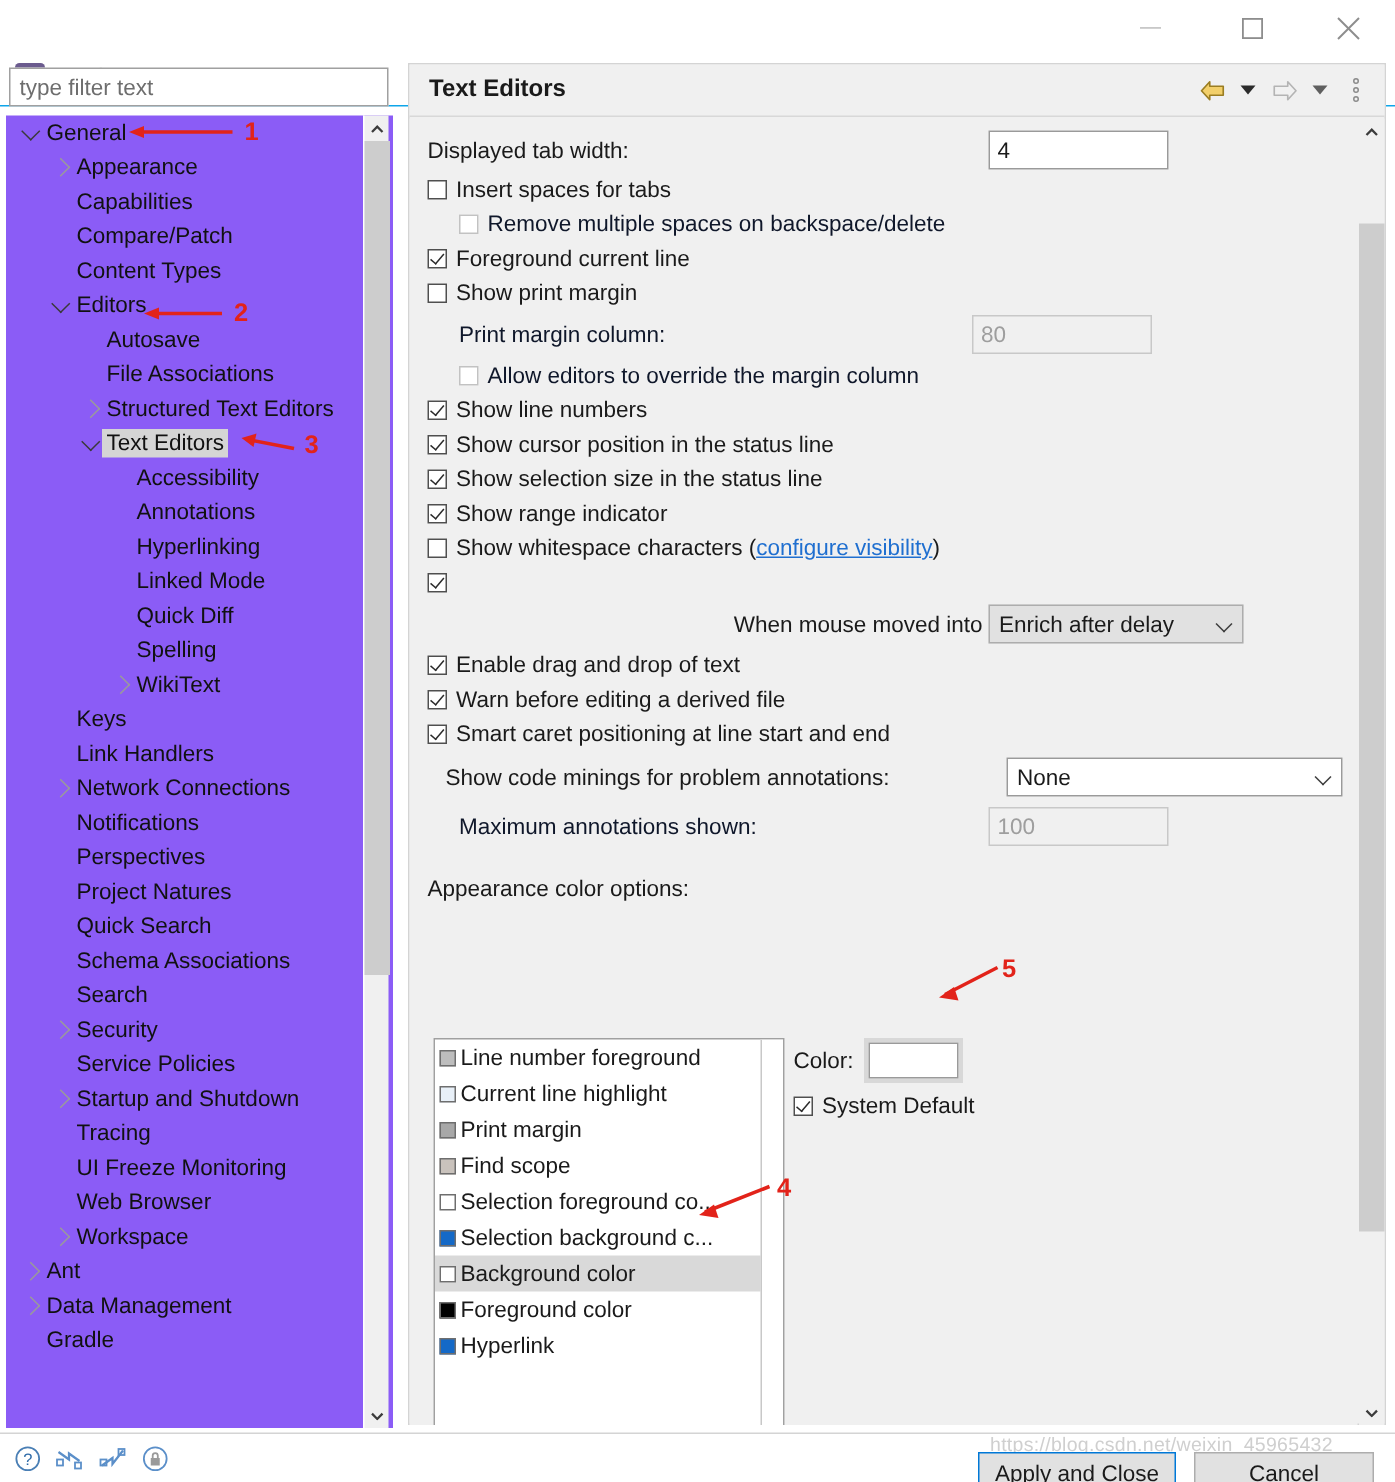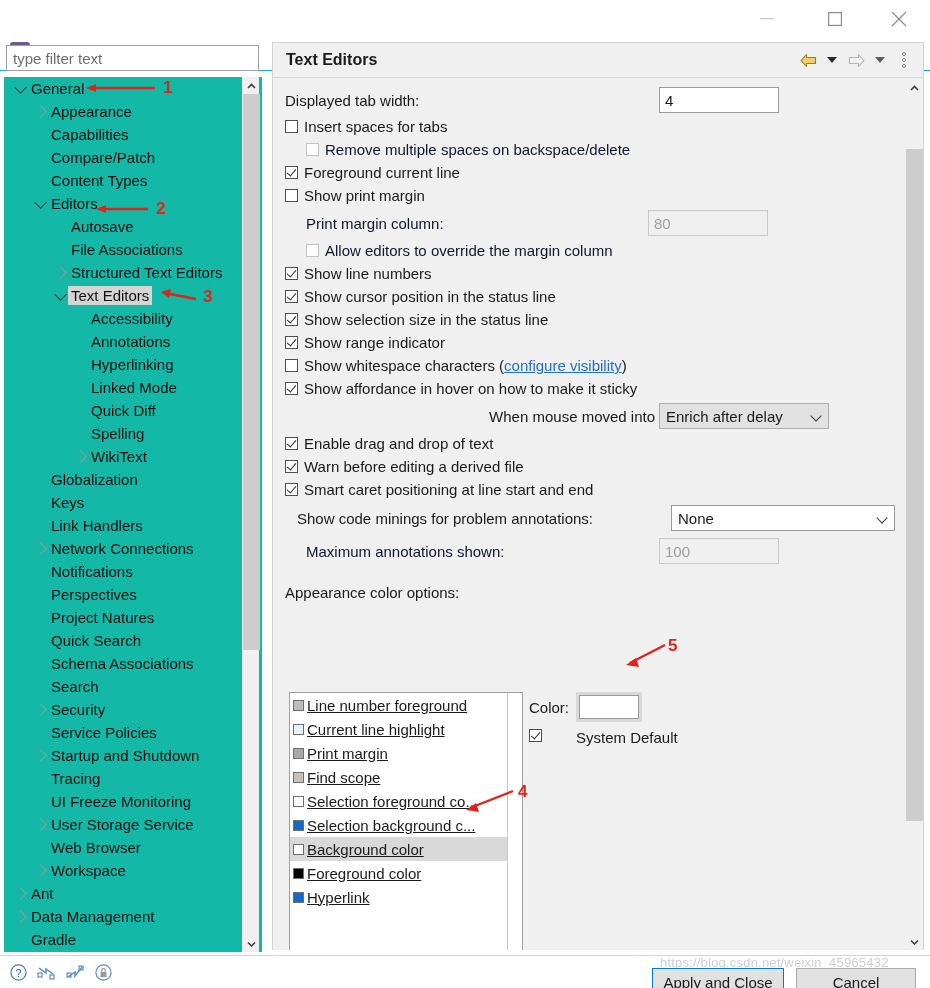--- a/index.html
+++ b/index.html
@@ -47,21 +47,21 @@
     position: absolute; left: 6px; top: 45px; width: 253px; height: 26px;
     border: 1px solid #a0a0a0; background: #ffffff;
     font-size: 15px; color: #a21caf; padding: 0 6px; line-height: 24px;
     font-family: "Liberation Sans", sans-serif;
   }
   #filter-box::placeholder { color: #6e6e6e; opacity: 1; }
 
   
   #tree-wrap {
     position: absolute; left: 4px; top: 77px; width: 258px; height: 875px;
-    background: #14b8a6; overflow: hidden;
+    background: #8b5cf6; overflow: hidden;
   }
   #tree { position: absolute; left: 0; top: 0; width: 240px; }
   .trow {
     height: 23px; display: flex; align-items: center; white-space: nowrap;
     font-size: 15px; color: #111111; padding-right: 4px;
   }
   .trow .tw { width: 16px; height: 23px; display: flex; align-items: center; justify-content: center; flex: none; }
   .trow .lbl { padding: 1px 3px; }
   .trow.sel .lbl { background: #d5d5d5; }
   .d0 { padding-left: 8px; }
@@ -140,21 +140,21 @@
     position: absolute; right: 8px; top: 8px; width: 8px; height: 8px;
     border-right: 1.6px solid #3c3c3c; border-bottom: 1.6px solid #3c3c3c;
     transform: rotate(45deg);
   }
 
   .link { color: #1f6fd0; text-decoration: underline; }
   #lb {
     position: absolute; left: 16px; top: 613px; width: 234px; height: 298px;
     border: 1px solid #a0a0a0; background: #ffffff; overflow: hidden;
   }
-  .lrow { height: 24px; display: flex; align-items: center; padding-left: 3px; font-size: 15px; text-decoration: underline; }
+  .lrow { height: 24px; display: flex; align-items: center; padding-left: 3px; font-size: 15px; }
   .lrow.sel { background: #d9d9d9; }
   .sw { width: 11px; height: 11px; border: 1px solid #6e6e6e; margin-right: 3px; flex: none; }
   #lb-sb { position: absolute; right: 0; top: 0; width: 15px; height: 100%; background: #ffffff; border-left: 1px solid #c8c8c8; }
 
   #color-area { position: absolute; left: 256px; top: 613px; width: 250px; }
   #color-swatch {
     width: 60px; height: 24px; border: 1px solid #9a9a9a; background: #ffffff;
     box-shadow: 0 0 0 3px #d8d8d8;
   }
 
@@ -297,24 +297,20 @@
           <span class="lbl">Spelling</span>
         </div>
         <div class="trow d3">
           <span class="tw">
             <span class="chev right"></span>
           </span>
           <span class="lbl">WikiText</span>
         </div>
         <div class="trow d1">
           <span class="tw"></span>
-          <span class="lbl">Globalization</span>
-        </div>
-        <div class="trow d1">
-          <span class="tw"></span>
           <span class="lbl">Keys</span>
         </div>
         <div class="trow d1">
           <span class="tw"></span>
           <span class="lbl">Link Handlers</span>
         </div>
         <div class="trow d1">
           <span class="tw">
             <span class="chev right"></span>
           </span>
@@ -360,26 +356,20 @@
           </span>
           <span class="lbl">Startup and Shutdown</span>
         </div>
         <div class="trow d1">
           <span class="tw"></span>
           <span class="lbl">Tracing</span>
         </div>
         <div class="trow d1">
           <span class="tw"></span>
           <span class="lbl">UI Freeze Monitoring</span>
-        </div>
-        <div class="trow d1">
-          <span class="tw">
-            <span class="chev right"></span>
-          </span>
-          <span class="lbl">User Storage Service</span>
         </div>
         <div class="trow d1">
           <span class="tw"></span>
           <span class="lbl">Web Browser</span>
         </div>
         <div class="trow d1">
           <span class="tw">
             <span class="chev right"></span>
           </span>
           <span class="lbl">Workspace</span>
@@ -511,21 +501,20 @@
 
         <div class="row">
           <span class="cb"></span>
           <span class="lab">Show whitespace characters (</span>
             <span class="link">configure visibility</span>
             <span class="lab">)</span>
         </div>
 
         <div class="row">
           <span class="cb on"></span>
-          <span class="lab">Show affordance in hover on how to make it sticky</span>
         </div>
 
         <div class="row" style="position:relative;height:32px;justify-content:center;">
           <span class="lab">When mouse moved into hover:</span>
           <div class="combo" style="left:386px;top:3px;width:170px;">
             <span>Enrich after delay</span>
             <span class="cchev"></span>
           </div>
         </div>
 
@@ -603,21 +592,21 @@
             </div>
           </div>
         <div id="lb-sb"></div>
       </div>
 
       <div id="color-area">
         <div style="display:flex;align-items:center;gap:10px;height:30px;">
           <span class="lab">Color:</span>
           <div id="color-swatch" style="background: rgb(255, 255, 255);"></div>
         </div>
-        <div style="display:flex;margin-top:7px;gap:28px;">
+        <div style="display:flex;align-items:center;margin-top:7px;">
           <span class="cb on"></span>
           <span class="lab">System Default</span>
         </div>
       </div>
     </div>
 
     <div id="c-sb">
       <div class="arrow up">
         <svg width="9" height="6">
             <polyline points="1,5 4.5,1.4 8,5" fill="none" stroke="#3c3c3c" stroke-width="1.5"></polyline>

